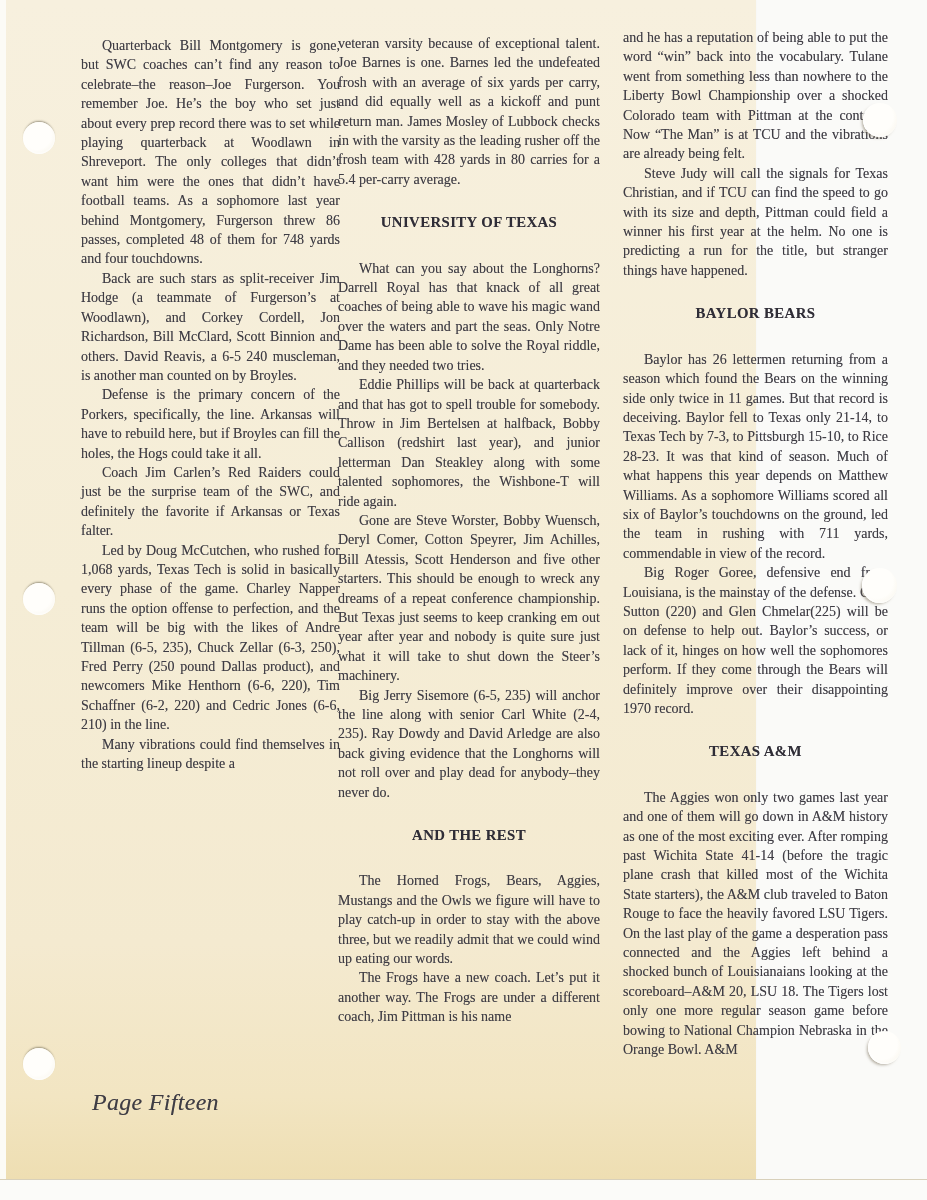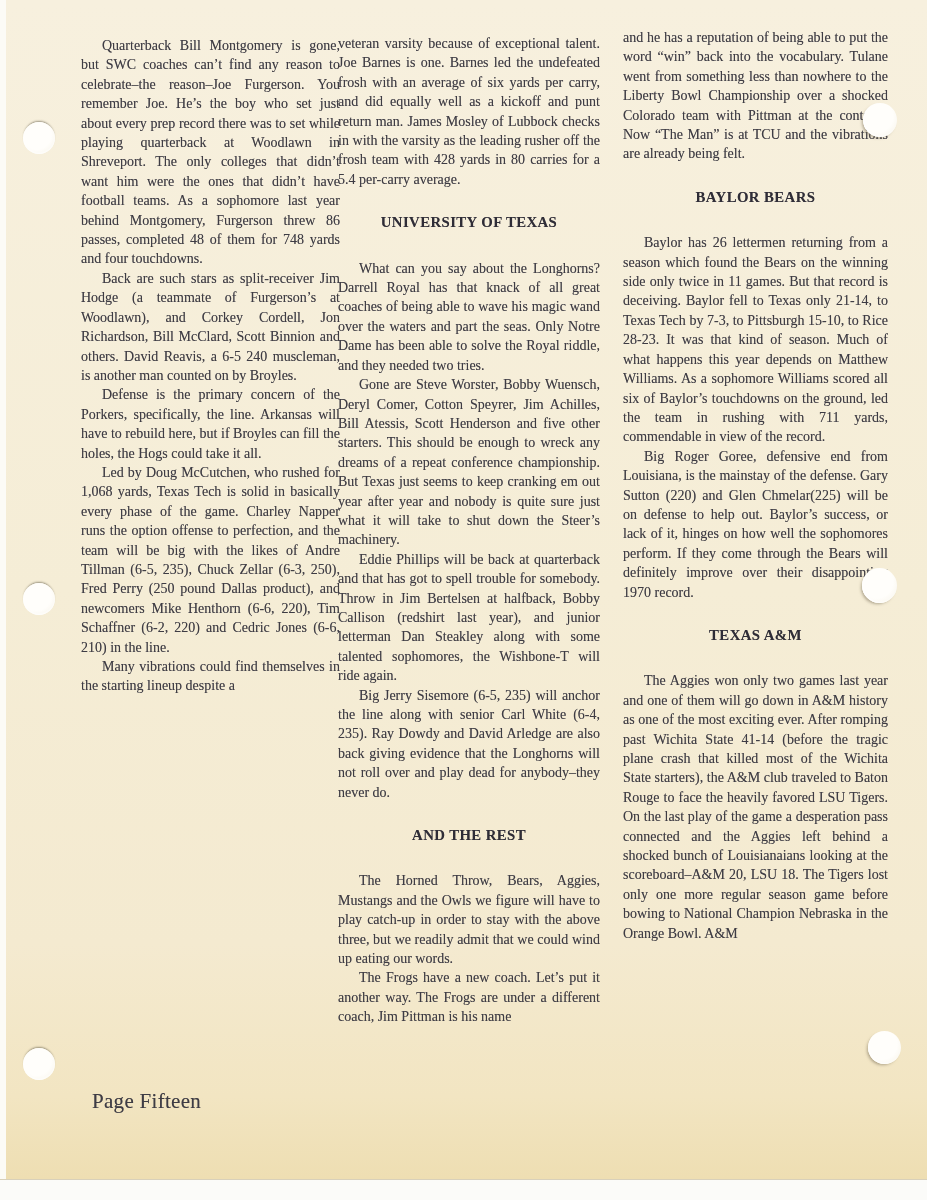--- a/index.html
+++ b/index.html
@@ -2,21 +2,21 @@
 <html style="--paper-top: #f7f0de; --paper-bottom: #eedeb2; --ink: #3e3c44;"><head>
 <meta charset="utf-8">
 <style>
   html,body{margin:0;padding:0;background:#f6f6f4;}
   .stage{
     position:relative;width:927px;height:1200px;overflow:hidden;
     background:#fafaf8;
     font-family:"Liberation Serif","DejaVu Serif",serif;
   }
   .paper{
-    position:absolute;left:6px;top:0;width:921px;height:1179px;
+    position:absolute;left:6px;top:0;width:750px;height:1179px;
     background:linear-gradient(180deg,
       var(--paper-top,#f7f0de) 0%,
       #f5edd6 50%,
       #f4ead0 80%,
       #f2e5c2 93%,
       var(--paper-bottom,#eede b2) 100%);
     box-shadow:-2px 0 3px rgba(140,130,100,0.25);
   }
   .edge-left{
     position:absolute;left:0;top:0;width:6px;height:1179px;
@@ -40,21 +40,21 @@
     margin:24px 0 26px 0;
     text-align:center;text-indent:0;
     font-size:14.8px;font-weight:bold;letter-spacing:0.4px;
     color:#2f2d37;
   }
   .col1{left:75px;top:36px;width:259px;}
   .col2{left:332px;top:34px;width:262px;}
   .col3{left:617px;top:28px;width:265px;}
   .footer{
     position:absolute;left:86px;top:1089px;
-    font-size:21px;color:#3e3c44;
+    font-style:italic;font-size:24px;color:#3e3c44;
     letter-spacing:0.3px;
     text-shadow:0 0 0.5px rgba(62,60,68,0.45);
   }
   .hole{
     position:absolute;border-radius:50%;
     background:radial-gradient(circle at 42% 40%, #fffefb 55%, #f6f2e6 100%);
   }
   .hole.left{
     width:32px;height:32px;
     box-shadow:0 -2px 2px -1px rgba(105,98,80,0.65), inset 0 -1px 2px rgba(255,255,255,0.9);
@@ -72,38 +72,40 @@
 </head>
 <body>
 
 <div class="stage">
   <div class="paper">
 
     <div class="col col1">
       <p>Quarterback Bill Montgomery is gone, but SWC coaches can’t find any reason to celebrate–the reason–Joe Furgerson. You remember Joe. He’s the boy who set just about every prep record there was to set while playing quarterback at Woodlawn in Shreveport. The only colleges that didn’t want him were the ones that didn’t have football teams. As a sophomore last year behind Montgomery, Furgerson threw 86 passes, completed 48 of them for 748 yards and four touchdowns.</p>
       <p>Back are such stars as split-receiver Jim Hodge (a teammate of Furgerson’s at Woodlawn), and Corkey Cordell, Jon Richardson, Bill McClard, Scott Binnion and others. David Reavis, a 6-5 240 muscleman, is another man counted on by Broyles.</p>
       <p>Defense is the primary concern of the Porkers, specifically, the line. Arkansas will have to rebuild here, but if Broyles can fill the holes, the Hogs could take it all.</p>
+      <p>Coach Jim Carlen’s Red Raiders could just be the surprise team of the SWC, and definitely the favorite if Arkansas or Texas falter.</p>
       <p>Led by Doug McCutchen, who rushed for 1,068 yards, Texas Tech is solid in basically every phase of the game. Charley Napper runs the option offense to perfection, and the team will be big with the likes of Andre Tillman (6-5, 235), Chuck Zellar (6-3, 250), Fred Perry (250 pound Dallas product), and newcomers Mike Henthorn (6-6, 220), Tim Schaffner (6-2, 220) and Cedric Jones (6-6, 210) in the line.</p>
       <p>Many vibrations could find themselves in the starting lineup despite a</p>
     </div>
 
     <div class="col col2">
       <p class="cont">veteran varsity because of exceptional talent. Joe Barnes is one. Barnes led the undefeated frosh with an average of six yards per carry, and did equally well as a kickoff and punt return man. James Mosley of Lubbock checks in with the varsity as the leading rusher off the frosh team with 428 yards in 80 carries for a 5.4 per-carry average.</p>
       <h3>UNIVERSITY OF TEXAS</h3>
       <p>What can you say about the Longhorns? Darrell Royal has that knack of all great coaches of being able to wave his magic wand over the waters and part the seas. Only Notre Dame has been able to solve the Royal riddle, and they needed two tries.</p>
+      <p>Eddie Phillips will be back at quarterback and that has got to spell trouble for somebody. Throw in Jim Bertelsen at halfback, Bobby Callison (redshirt last year), and junior letterman Dan Steakley along with some talented sophomores, the Wishbone-T will ride again.</p>
       <p>Gone are Steve Worster, Bobby Wuensch, Deryl Comer, Cotton Speyrer, Jim Achilles, Bill Atessis, Scott Henderson and five other starters. This should be enough to wreck any dreams of a repeat conference championship. But Texas just seems to keep cranking em out year after year and nobody is quite sure just what it will take to shut down the Steer’s machinery.</p>
-      <p>Eddie Phillips will be back at quarterback and that has got to spell trouble for somebody. Throw in Jim Bertelsen at halfback, Bobby Callison (redshirt last year), and junior letterman Dan Steakley along with some talented sophomores, the Wishbone-T will ride again.</p>
-      <p>Big Jerry Sisemore (6-5, 235) will anchor the line along with senior Carl White (6-4, 235). Ray Dowdy and David Arledge are also back giving evidence that the Longhorns will not roll over and play dead for anybody–they never do.</p>
+      <p>Big Jerry Sisemore (6-5, 235) will anchor the line along with senior Carl White (2-4, 235). Ray Dowdy and David Arledge are also back giving evidence that the Longhorns will not roll over and play dead for anybody–they never do.</p>
       <h3>AND THE REST</h3>
-      <p>The Horned Throw, Bears, Aggies, Mustangs and the Owls we figure will have to play catch-up in order to stay with the above three, but we readily admit that we could wind up eating our words.</p>
+      <p>The Horned Frogs, Bears, Aggies, Mustangs and the Owls we figure will have to play catch-up in order to stay with the above three, but we readily admit that we could wind up eating our words.</p>
       <p>The Frogs have a new coach. Let’s put it another way. The Frogs are under a different coach, Jim Pittman is his name</p>
     </div>
 
     <div class="col col3">
       <p class="cont">and he has a reputation of being able to put the word “win” back into the vocabulary. Tulane went from something less than nowhere to the Liberty Bowl Championship over a shocked Colorado team with Pittman at the controls. Now “The Man” is at TCU and the vibrations are already being felt.</p>
+      <p>Steve Judy will call the signals for Texas Christian, and if TCU can find the speed to go with its size and depth, Pittman could field a winner his first year at the helm. No one is predicting a run for the title, but stranger things have happened.</p>
       <h3>BAYLOR BEARS</h3>
       <p>Baylor has 26 lettermen returning from a season which found the Bears on the winning side only twice in 11 games. But that record is deceiving. Baylor fell to Texas only 21-14, to Texas Tech by 7-3, to Pittsburgh 15-10, to Rice 28-23. It was that kind of season. Much of what happens this year depends on Matthew Williams. As a sophomore Williams scored all six of Baylor’s touchdowns on the ground, led the team in rushing with 711 yards, commendable in view of the record.</p>
       <p>Big Roger Goree, defensive end from Louisiana, is the mainstay of the defense. Gary Sutton (220) and Glen Chmelar(225) will be on defense to help out. Baylor’s success, or lack of it, hinges on how well the sophomores perform. If they come through the Bears will definitely improve over their disappointing 1970 record.</p>
       <h3>TEXAS A&amp;M</h3>
       <p>The Aggies won only two games last year and one of them will go down in A&amp;M history as one of the most exciting ever. After romping past Wichita State 41-14 (before the tragic plane crash that killed most of the Wichita State starters), the A&amp;M club traveled to Baton Rouge to face the heavily favored LSU Tigers. On the last play of the game a desperation pass connected and the Aggies left behind a shocked bunch of Louisianaians looking at the scoreboard–A&amp;M 20, LSU 18. The Tigers lost only one more regular season game before bowing to National Champion Nebraska in the Orange Bowl. A&amp;M</p>
     </div>
 
     <div class="footer">Page Fifteen</div>
 
     <div class="hole left h1"></div>

